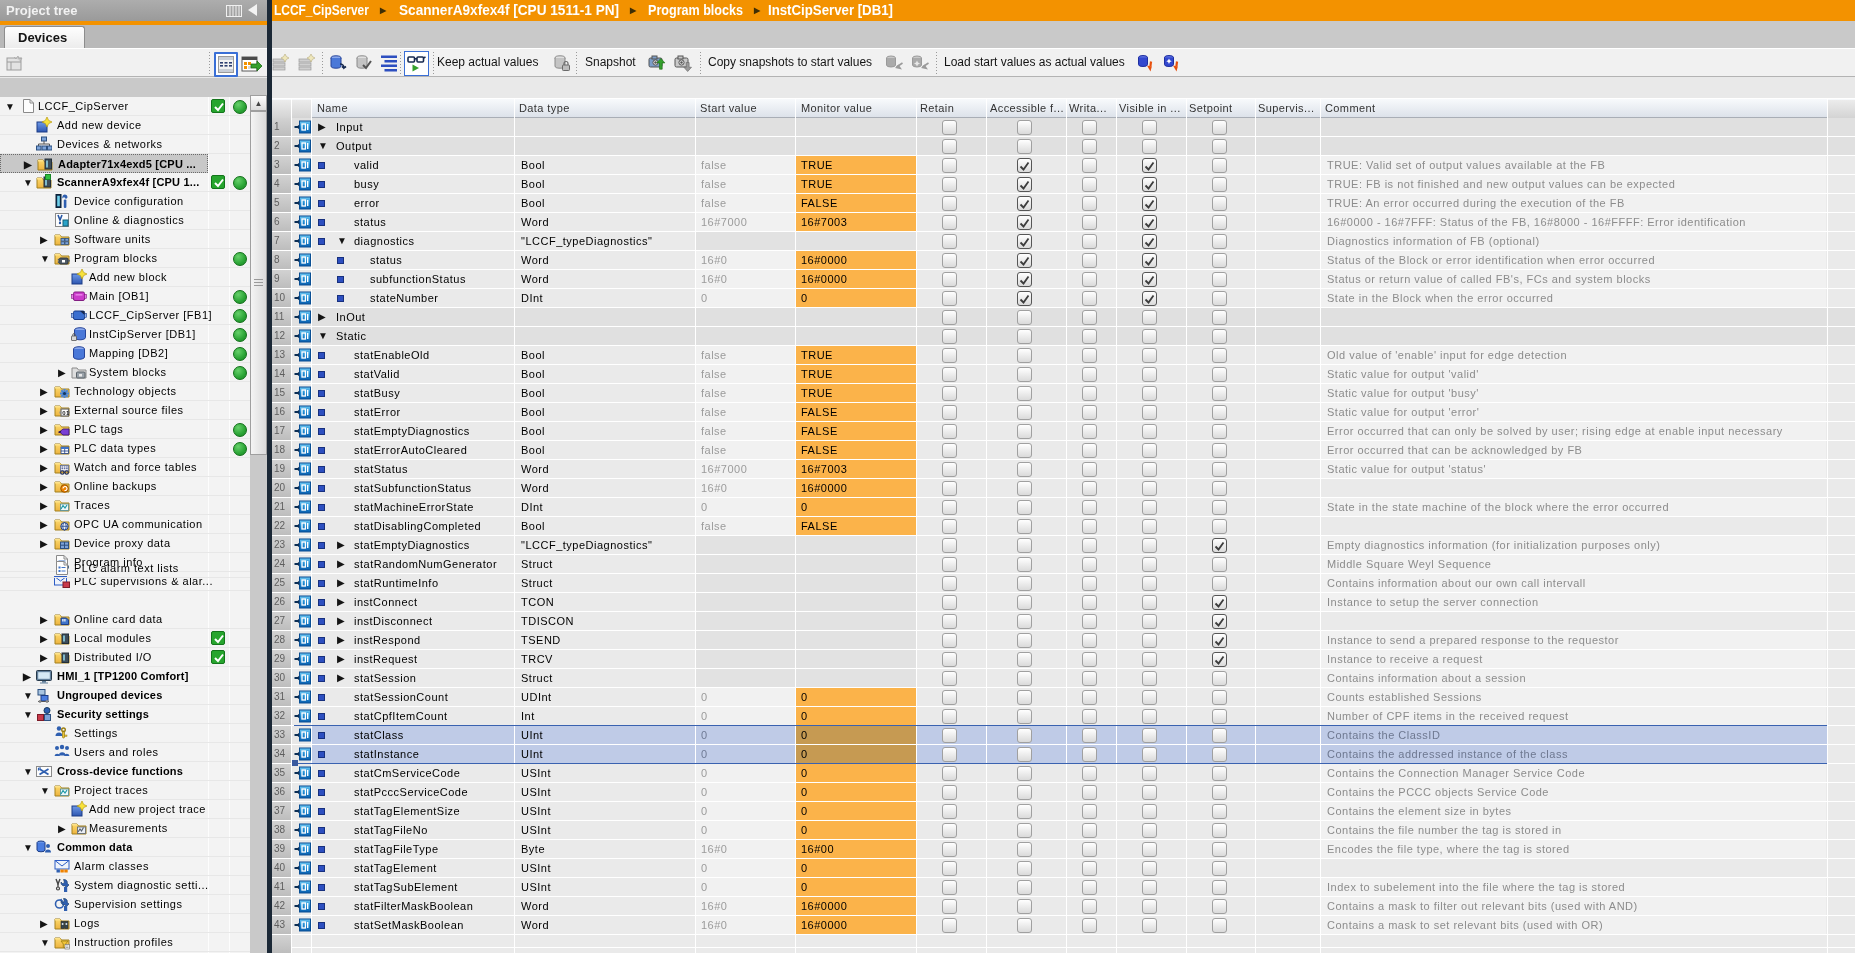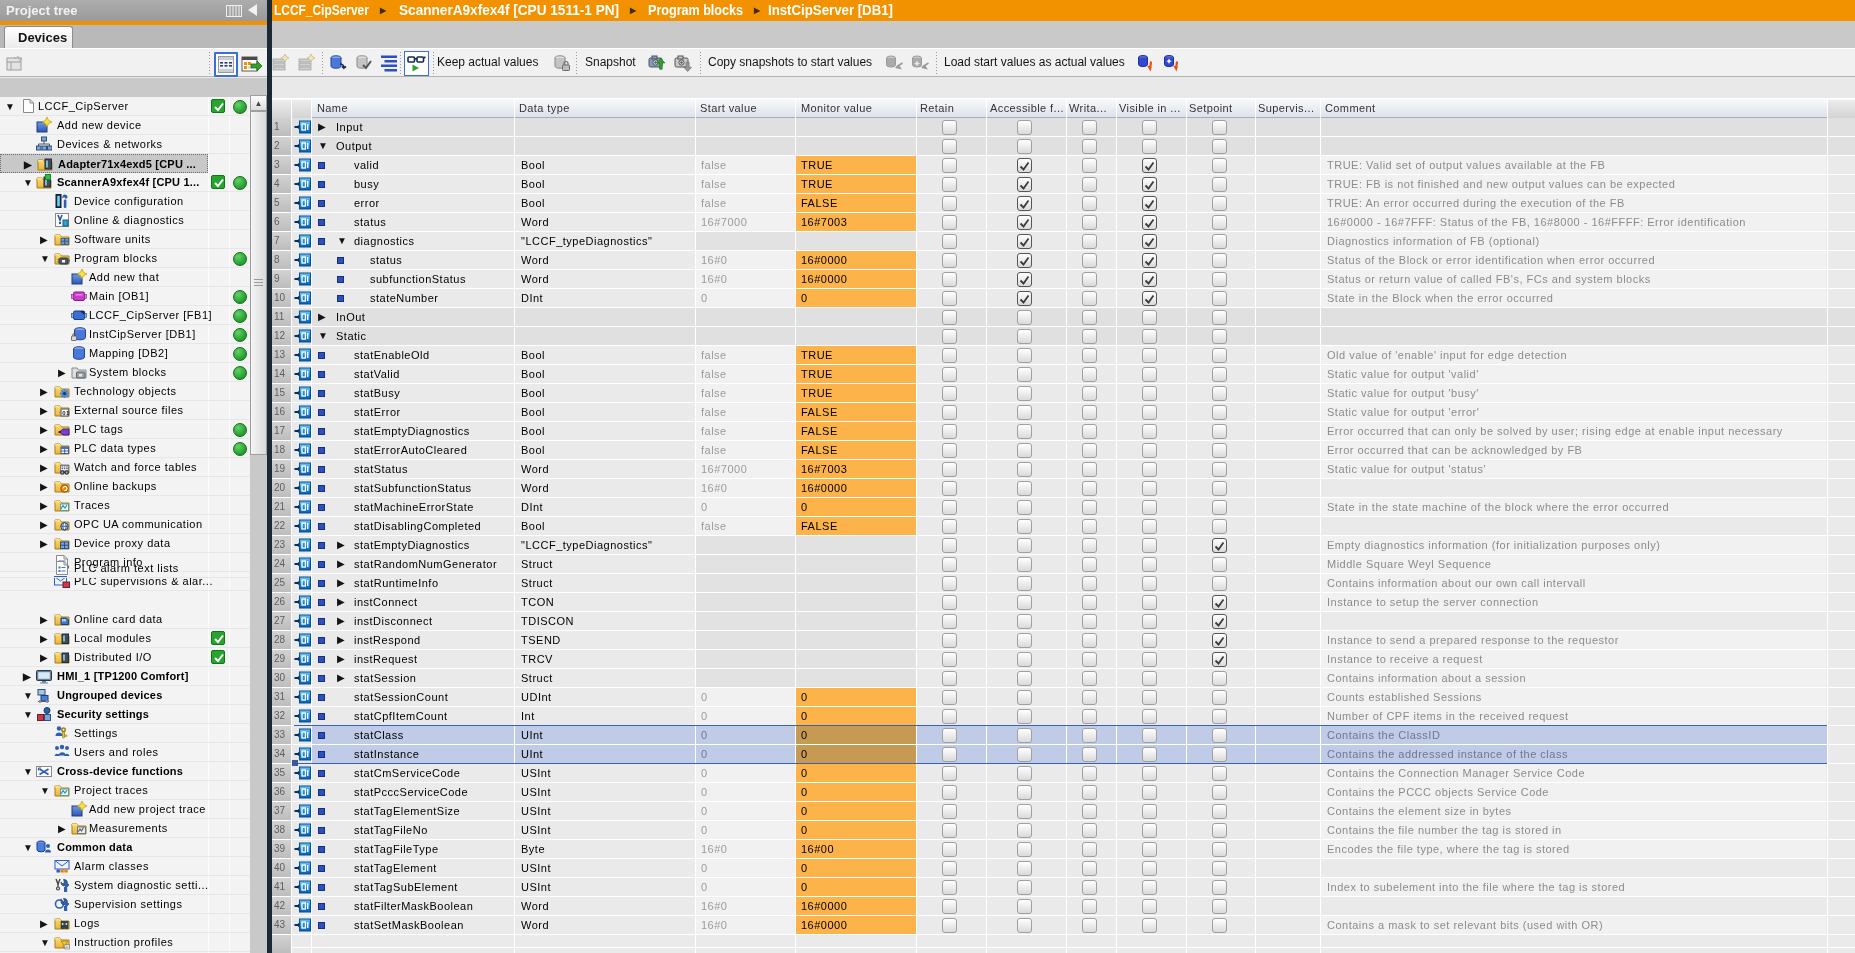--- a/index.html
+++ b/index.html
@@ -1,21 +1,21 @@
 <!DOCTYPE html>
 <html><head><meta charset="utf-8"><style>
 *{margin:0;padding:0;box-sizing:border-box}
 html,body{width:1855px;height:953px;overflow:hidden;font-family:"Liberation Sans",sans-serif;background:#e9e9e9}
 .abs{position:absolute}
 #page{position:relative;width:1855px;height:953px}
 
 #ltitle{left:0;top:0;width:267px;height:21px;background:linear-gradient(#adadad,#9a9a9a);color:#f2f2f2;font-size:13px;font-weight:bold;line-height:21px;padding-left:6px}
 #oline{left:0;top:21px;width:267px;height:4px;background:#f39200}
 #tabstrip{left:0;top:25px;width:267px;height:23px;background:#b9b9b9}
-#devtab{left:4px;top:26px;width:69px;height:22px;background:linear-gradient(#fefefe,#ececec);border:1px solid #8d8d8d;border-bottom:none;border-radius:3px 3px 0 0;font-size:13px;font-weight:bold;color:#141414;line-height:22px;padding-left:13px}
+#devtab{left:4px;top:26px;width:81px;height:22px;background:linear-gradient(#fefefe,#ececec);border:1px solid #8d8d8d;border-bottom:none;border-radius:3px 3px 0 0;font-size:13px;font-weight:bold;color:#141414;line-height:22px;padding-left:13px}
 #ltoolbar{left:0;top:48px;width:267px;height:29px;background:#f1f1f1;border-top:1px solid #fff;border-bottom:1px solid #b3b3b3}
 #lgraystrip{left:0;top:78px;width:267px;height:19px;background:#c9c9c9}
 #tree{left:0;top:97px;width:250px;height:856px;background:#f3f3f3}
 .trow{position:absolute;left:0;width:250px;height:19px;border-bottom:1px solid #e7e7e7;font-size:11px;color:#000;line-height:18px;letter-spacing:0.5px}
 .trow.b{font-weight:bold;letter-spacing:0.2px}
 .trow.sel{background:#c8c8c8;border:1px dotted #6a6a6a;width:208px}
 .texp{position:absolute;top:0;font-size:10px;color:#141414;line-height:19px}
 .tico{position:absolute;top:1px;width:16px;height:16px}
 .tlab{position:absolute;top:0;white-space:nowrap}
 .tchk{position:absolute;width:14px;height:14px;top:2px;left:211px;background:#27a52e;border:1px solid #13751b;border-radius:2px}
@@ -315,21 +315,21 @@
               <stop offset="1" stop-color="#edb33f"></stop>
             </linearGradient>
             <linearGradient id="gb" x1="0" y1="0" x2="0" y2="1">
               <stop offset="0" stop-color="#6f9ae8"></stop>
               <stop offset="1" stop-color="#2d56b0"></stop>
             </linearGradient>
           </defs>
           <rect x="1" y="5" width="10" height="10" fill="url(#gb)" stroke="#1c3d86"></rect>
           <path d="M11 0 L12.6 3.4 L16 5 L12.6 6.6 L11 10 L9.4 6.6 L6 5 L9.4 3.4 Z" fill="#f8e23a" stroke="#b89a10" stroke-width="0.7"></path>
         </svg></span>
-      <span class="tlab" style="left:89px">Add new that</span>
+      <span class="tlab" style="left:89px">Add new block</span>
     </div>
 <div class="trow" style="top:287px">
       <span class="tico" style="left:71px"><svg viewBox="0 0 16 16" width="16" height="16">
           <defs>
             <linearGradient id="gf" x1="0" y1="0" x2="0" y2="1">
               <stop offset="0" stop-color="#fcd96d"></stop>
               <stop offset="1" stop-color="#edb33f"></stop>
             </linearGradient>
             <linearGradient id="gb" x1="0" y1="0" x2="0" y2="1">
               <stop offset="0" stop-color="#6f9ae8"></stop>
@@ -2415,20 +2415,21 @@
         <path d="M6.5 3.5 L2.5 7 L6.5 10.5 Z" fill="#0b2e55"></path>
         <rect x="5.5" y="1" width="11" height="12" fill="url(#tg)" stroke="#0a4f93"></rect>
         <rect x="8" y="4" width="3.4" height="6" fill="none" stroke="#fff" stroke-width="1.3"></rect>
         <rect x="13" y="4" width="1.4" height="6" fill="#fff"></rect>
       </svg>
 <div class="bullet" style="left:46px"></div>
 <span class="txt" style="left:82px">statFilterMaskBoolean</span>
 <span class="txt" style="left:249px">Word</span>
 <div class="cell ed" style="left:423px;width:100px">16#0</div>
 <div class="cell mon" style="left:523px;width:121px">16#0000</div>
+<div class="cmt">Contains a mask to filter out relevant bits (used with AND)</div>
 <div class="cb" style="left:670px"></div>
 <div class="cb" style="left:745px"></div>
 <div class="cb" style="left:810px"></div>
 <div class="cb" style="left:870px"></div>
 <div class="cb" style="left:940px"></div>
 </div>
 <div class="row" style="top:818px">
 <div class="num">43</div>
 <div class="base"></div>
 <svg class="tagico" viewBox="0 0 17 14">

